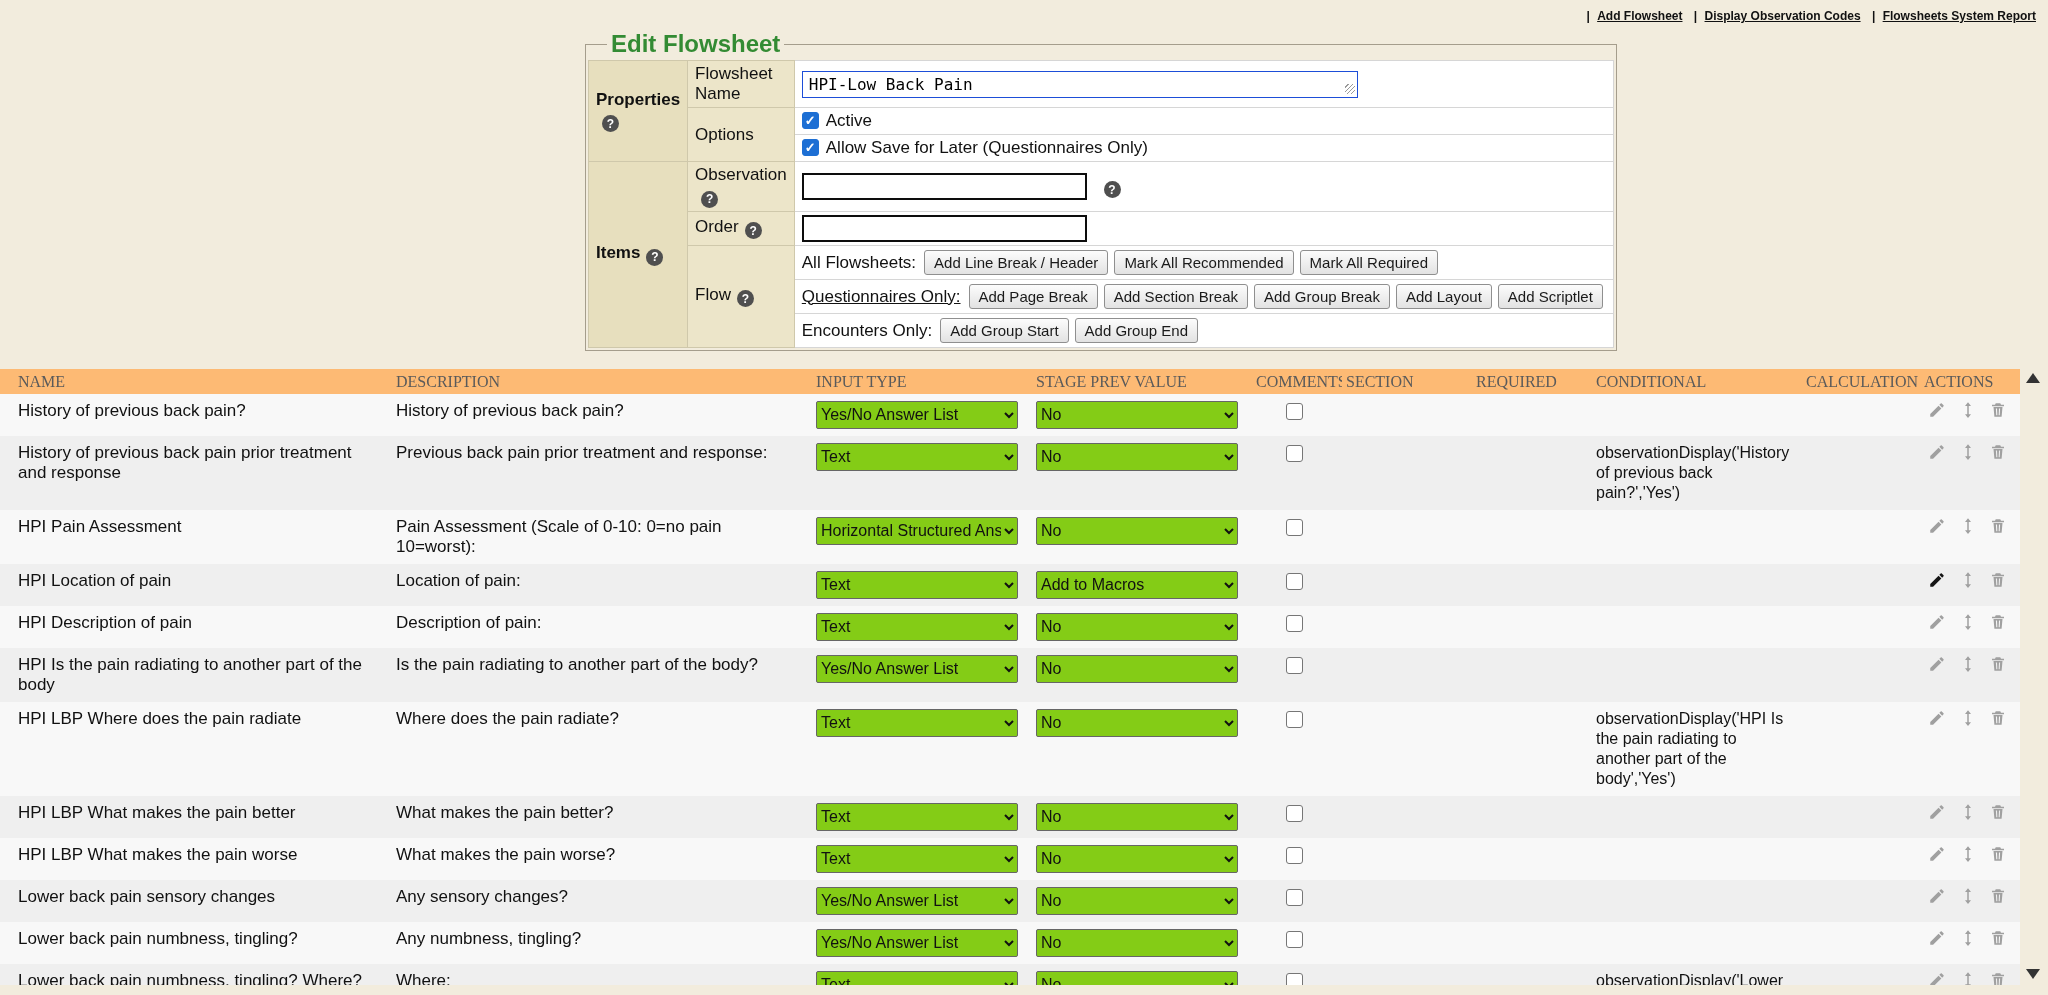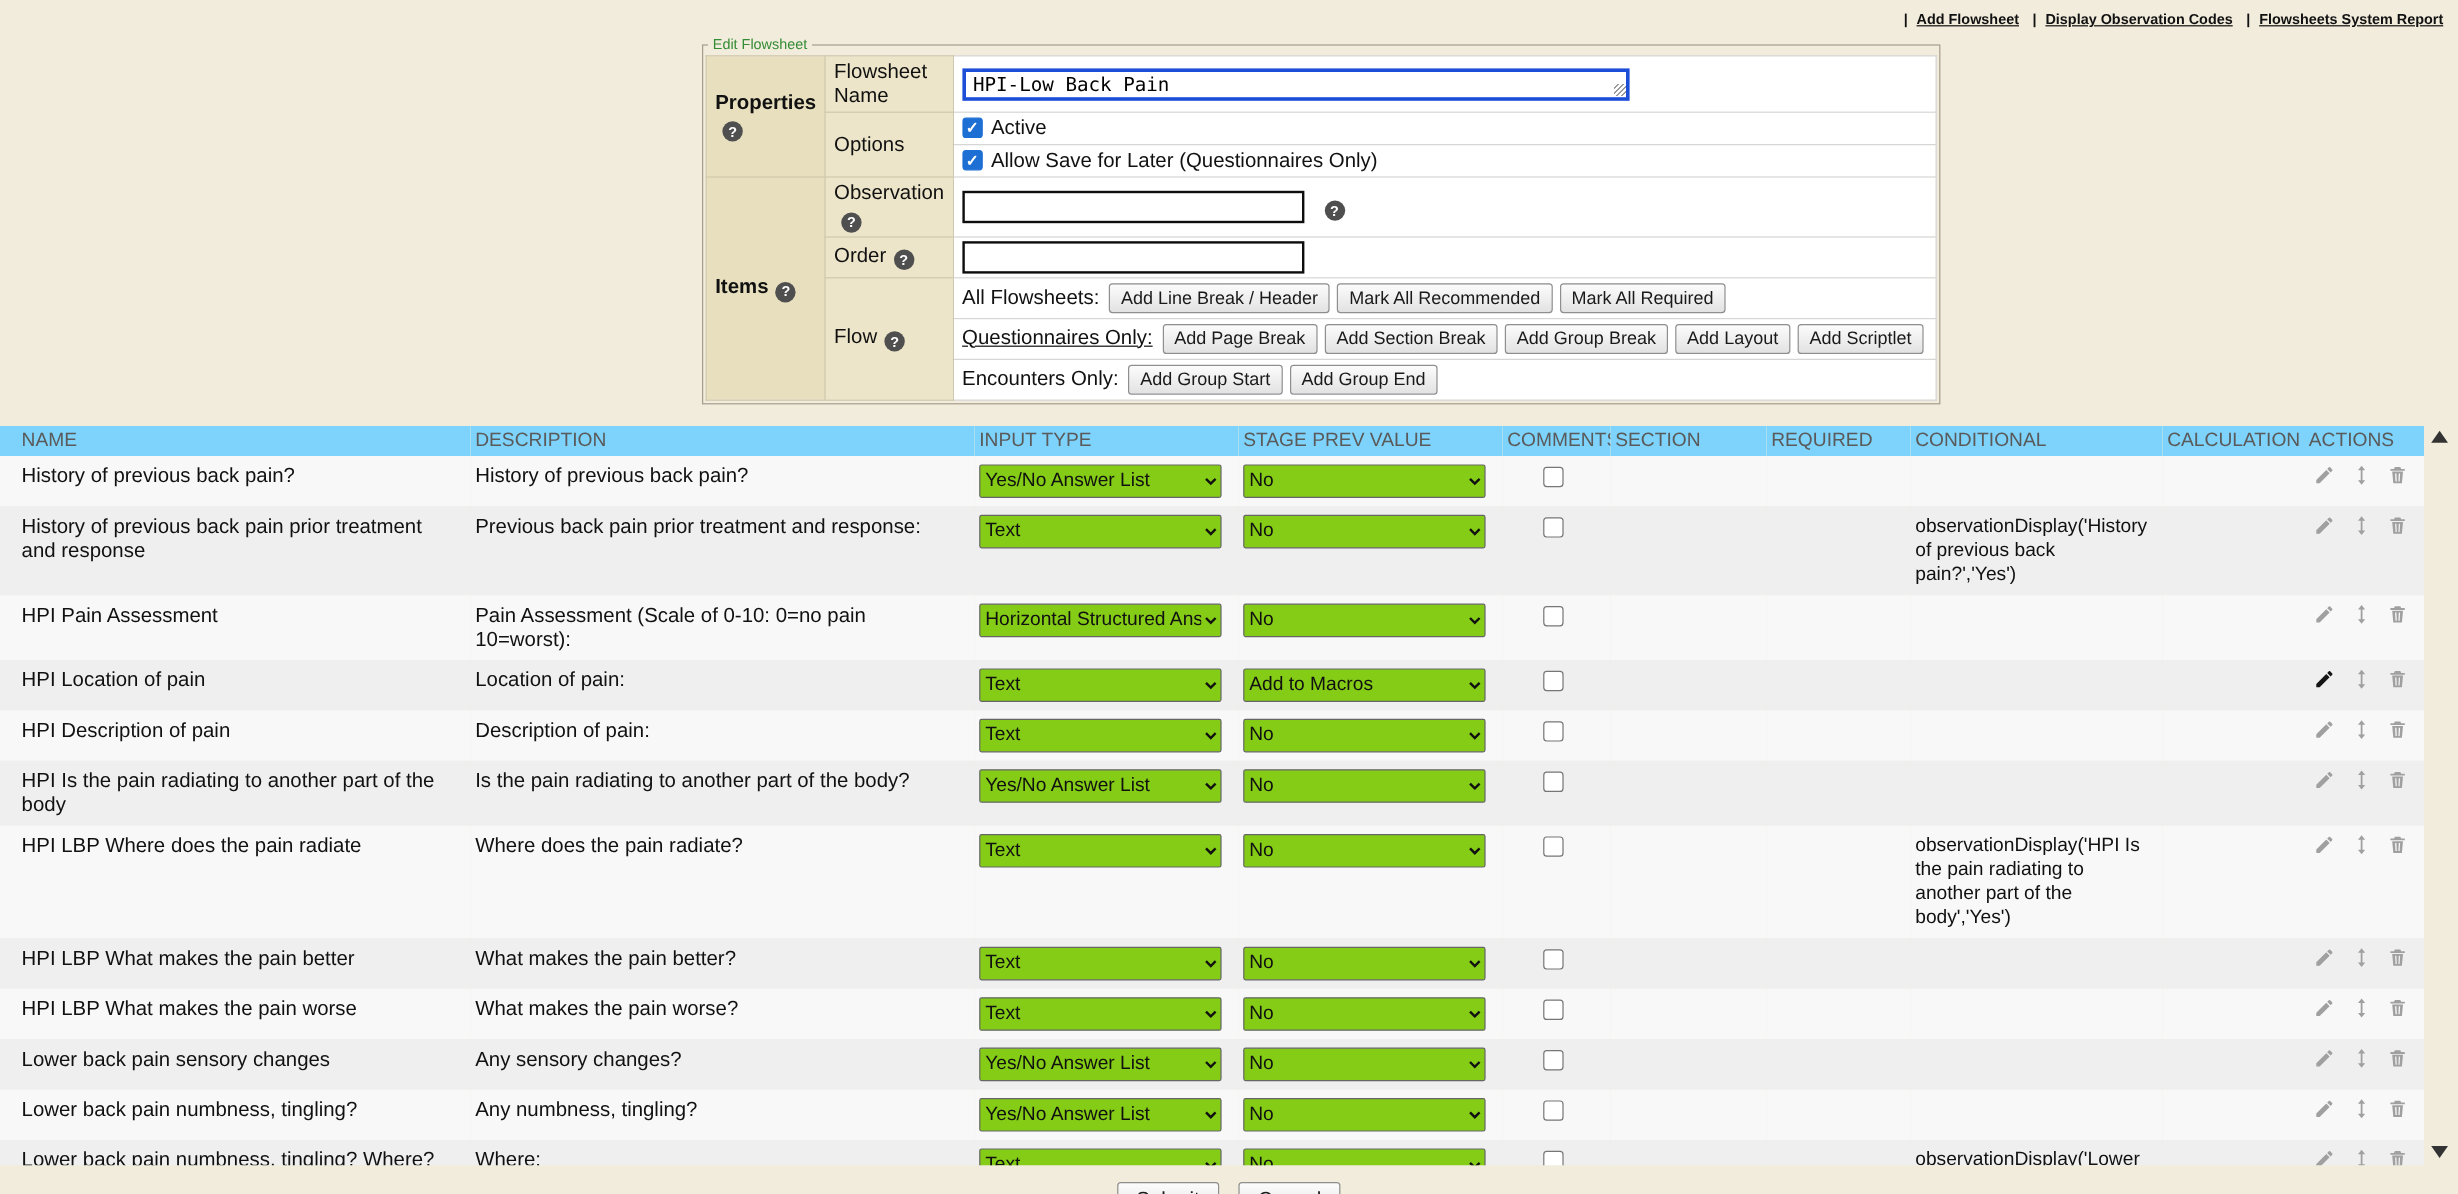--- a/index.html
+++ b/index.html
@@ -11,33 +11,33 @@
     color:#111;
   }
 
   
   .topbar { height:30px; padding:9px 8px 0 4px; text-align:right; font-size:12px; font-weight:bold; white-space:nowrap; }
   .topbar a { color:#111; text-decoration:underline; margin:0 4px; cursor:pointer; }
   .topbar .sep { color:#111; margin-left:4px; }
 
   
   fieldset.edit { margin:0 0 0 585px; width:875px; border:1px solid #a59d8c; padding:2px; background:transparent; }
-  legend.panel-title { font-size:12px; font-weight:normal; color:var(--legend-green,#338b33); padding:0 4px; margin-left:2px; }
+  legend.panel-title { font-size:24px; font-weight:bold; color:var(--legend-green,#338b33); padding:0 4px; margin-left:19px; }
   table.props { border-collapse:collapse; width:100%; font-size:17px; }
   table.props td { border:1px solid #cfc8ab; padding:3px 7px; vertical-align:middle; }
   td.side { background:#e7dfbe; width:107px; font-weight:bold;margin-top:13px; }
   td.lab  { background:#ece5c9; width:124px;margin-top:48px; }
   td.val  { background:#ffffff; border-color:#d6d6d6 !important; }
 
   .help { display:inline-flex; width:17px; height:17px; border-radius:50%;
           background:#4f4f4f; color:#fff; font-size:12px; font-weight:bold;
           align-items:center; justify-content:center; margin-left:6px; vertical-align:-3px; cursor:pointer; }
 
   .name-wrap { position:relative; display:inline-block; }
-  .name-input { width:556px; height:27px; border:3px solid #1d4ed8; background:#fff;
+  .name-input { width:556px; height:27px; border:1px solid #1d4ed8; background:#fff;
                 font-family:"DejaVu Sans Mono", monospace; font-size:16px; padding:2px 6px; }
   .grip { position:absolute; right:3px; bottom:4px; width:10px; height:10px;
           background:repeating-linear-gradient(135deg, transparent 0 2px, #9a9a9a 2px 3px); cursor:nwse-resize; }
 
   .obs-input { width:285px; height:27px; border:2px solid #0d0d0d; background:#fff; font-size:16px; padding:2px 6px; vertical-align:middle; }
 
   .cb { display:inline-block; width:17px; height:17px; border:1px solid #767676; border-radius:3px;
         background:#fff; vertical-align:-3px; margin-right:7px; cursor:pointer; }
   .cb.checked { background:var(--cb-blue,#1d6fd4); border-color:var(--cb-blue,#1d6fd4); position:relative; }
   .cb.checked::after { content:"✓"; position:absolute; left:0; top:0; width:100%; height:100%;
@@ -46,22 +46,22 @@
   .flow-row { white-space:nowrap; }
   .flow-label { margin-right:5px; }
   .flow-label.u { text-decoration:underline; }
   .small-btn { font-family:inherit; font-size:15px; color:#1a1a1a; padding:3px 9px; margin:1px 3px;
                border:1px solid #8f8f8f; border-radius:3px;
                background:linear-gradient(#fcfcfc,#e2e2e2); cursor:pointer; }
 
   
   .items-wrap { position:relative; margin-top:18px; width:2048px; height:616px; overflow:hidden; }
   table.items { border-collapse:collapse; width:2020px; table-layout:fixed; font-size:17px; }
-  table.items thead th { background:#7dd3fc; color:#5a5a5a; font-size:16px; font-weight:normal;
-                         text-align:left; padding:3px 8px 3px 4px; line-height:19px; white-space:nowrap; overflow:hidden; }
+  table.items thead th { background:#fdba74; color:#5a5a5a; font-size:16px; font-weight:normal;
+                         text-align:left; padding:3px 8px 3px 4px; line-height:19px; white-space:nowrap; overflow:hidden;font-family:Liberation Serif, serif; }
   table.items th:first-child, table.items td:first-child { padding-left:18px; }
   table.items tbody td { vertical-align:top; padding:7px 10px 7px 4px; line-height:20px; }
   tr.r-light { background:#f8f8f8; }
   tr.r-dark  { background:#efefef; }
 
   .row-select { width:202px; height:28px; font-family:inherit; font-size:16px;
                 border:1px solid #666; border-radius:2px; background:#84cc16; color:#111; }
   td.c-comments { text-align:center; }
   td.c-comments .cb { margin:2px 0 0 0; }
   td.c-conditional { overflow-wrap:anywhere; font-size:16px; }

